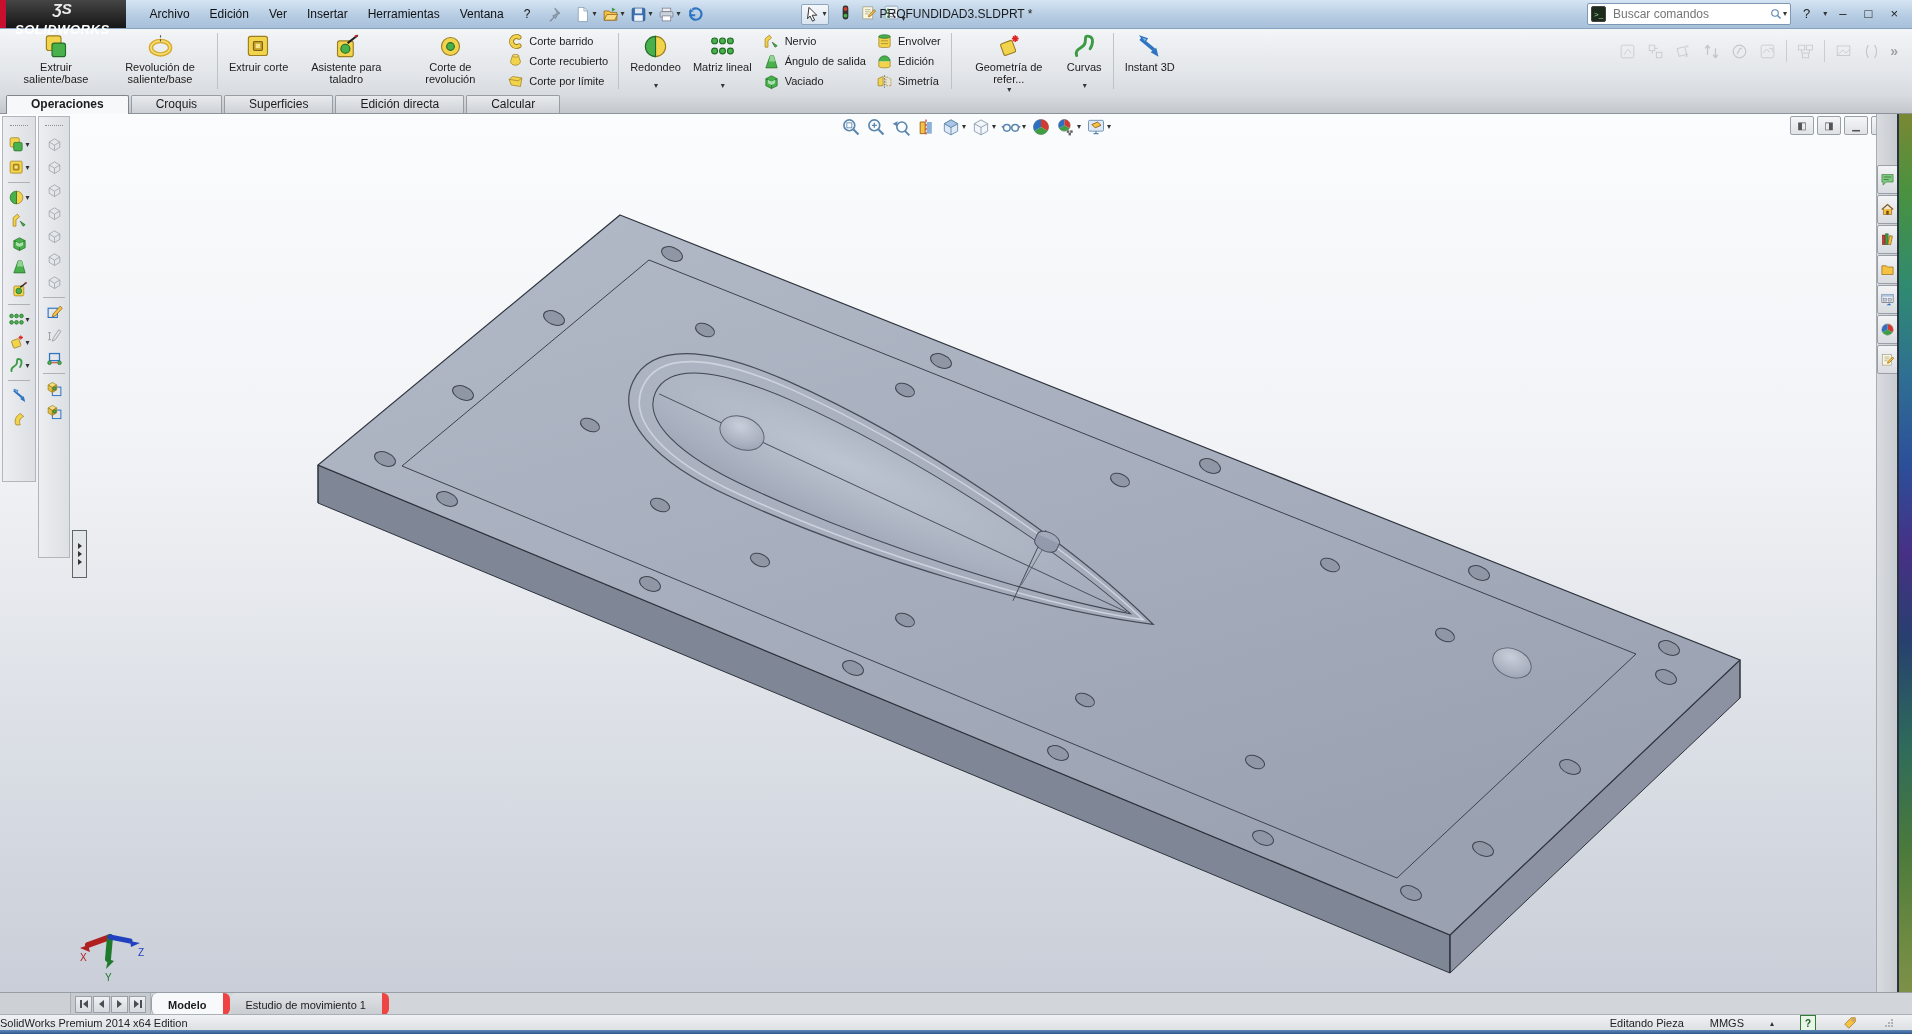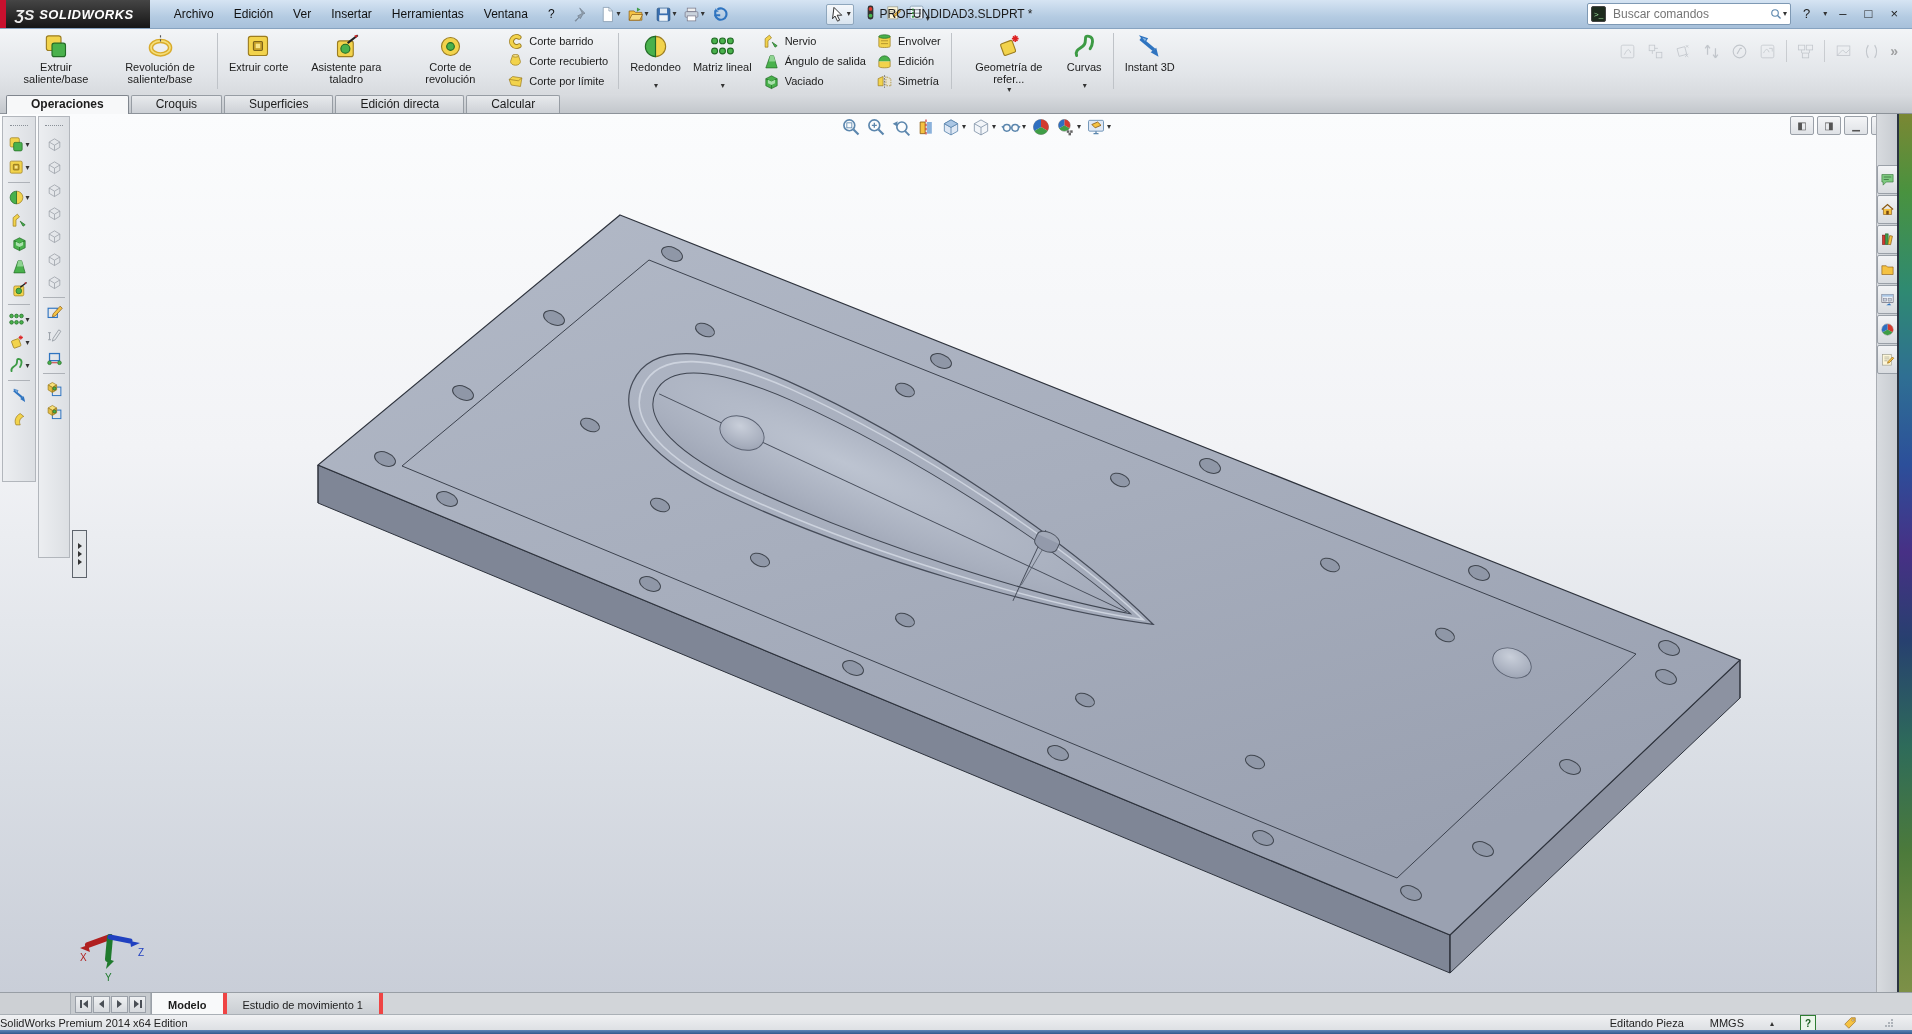--- a/index.html
+++ b/index.html
@@ -3,21 +3,21 @@
 <meta charset="utf-8">
 <style>
   html,body{margin:0;padding:0;background:#9aa7b8;font-family:"Liberation Sans",sans-serif;}
   #root{position:relative;width:1912px;height:1034px;overflow:hidden;background:#dfe2e6;
         -webkit-user-select:none;user-select:none;}
   
   .titlebar{position:absolute;left:0;top:0;width:1912px;height:28px;
     background:linear-gradient(#d6e4f3,#b4cbe2 60%,#a7c0da);border-bottom:1px solid #87a3c0;
     display:flex;align-items:center;z-index:50;}
   .logo{height:28px;display:flex;align-items:center;gap:5px;padding:0 16px 0 9px;
-    background:linear-gradient(#454545,#161616);border-left:6px solid #c8102e;color:#fff;}
+    background:linear-gradient(#454545,#161616);border-left:6px solid #c8102e;color:#fff;flex-direction:column;}
   .logo .mark{font-weight:bold;font-style:italic;font-size:15px;color:#eee;}
   .logo .brand{font-weight:bold;font-style:italic;font-size:13px;letter-spacing:.5px;}
   .menubar{display:flex;align-items:center;margin-left:14px;}
   .menu-item{font-size:12px;color:#111;padding:5px 10px;cursor:default;}
   .pin{width:16px;height:16px;margin:0 6px;opacity:.8;}
   .qat{display:flex;align-items:center;gap:2px;margin-left:4px;}
   .qat .btn{display:flex;align-items:center;padding:1px 2px;border-radius:2px;}
   .qat .btn svg{width:17px;height:17px;}
   .dd{font-size:8px;color:#333;line-height:1;margin-left:1px;}
   .sel-group{display:flex;align-items:center;margin-left:96px;}
@@ -100,22 +100,22 @@
   .bottombar{position:absolute;left:0;top:992px;width:1912px;height:22px;background:#d2d5d9;
     border-top:1px solid #989ea5;display:flex;align-items:stretch;z-index:40;}
   .corner-box{width:70px;background:#cdd0d4;border-right:1px solid #aab0b6;}
   .navbtns{display:flex;align-items:center;gap:1px;padding:0 4px;background:#c7cbcf;border-right:1px solid #aab0b6;}
   .navbtn{width:15px;height:15px;border:1px solid #9aa0a8;background:linear-gradient(#eff1f3,#d6d9dd);
     display:flex;align-items:center;justify-content:center;}
   .tri-l{width:0;height:0;border-right:5px solid #4a4f56;border-top:4px solid transparent;border-bottom:4px solid transparent;}
   .tri-r{width:0;height:0;border-left:5px solid #4a4f56;border-top:4px solid transparent;border-bottom:4px solid transparent;}
   .bar-l{border-left:2px solid #4a4f56;padding-left:1px;display:flex;}
   .bar-r{border-right:2px solid #4a4f56;padding-right:1px;display:flex;}
-  .mtab{font-size:11px;color:#1c1c1c;padding:3px 16px 2px;border-right:4px solid #ef4444;
-    background:linear-gradient(#dfe2e5,#c9cdd2);display:flex;align-items:center;}
+  .mtab{font-size:11px;color:#1c1c1c;padding:3px 16px 2px;border-right:7px solid #ef4444;
+    background:linear-gradient(#dfe2e5,#c9cdd2);display:flex;align-items:center;border-radius:6px;}
   .mtab.active{background:#f8f9fa;font-weight:bold;border-left:1px solid #9aa0a8;}
   
   .statusbar{position:absolute;left:0;top:1014px;width:1912px;height:16px;
     background:linear-gradient(#f0f1f3,#dcdfe3);border-top:1px solid #aab0b6;
     display:flex;align-items:center;font-size:11px;color:#222;z-index:40;}
   .statusbar .left{padding-left:0;}
   .statusbar .right{margin-left:auto;display:flex;align-items:center;gap:26px;padding-right:18px;}
   .unit{display:flex;align-items:center;gap:26px;}
   .upar{font-size:8px;color:#333;}
   .helpbox{width:14px;height:14px;border:1px solid #2e7d32;background:#eaf5ea;color:#1b5e20;

